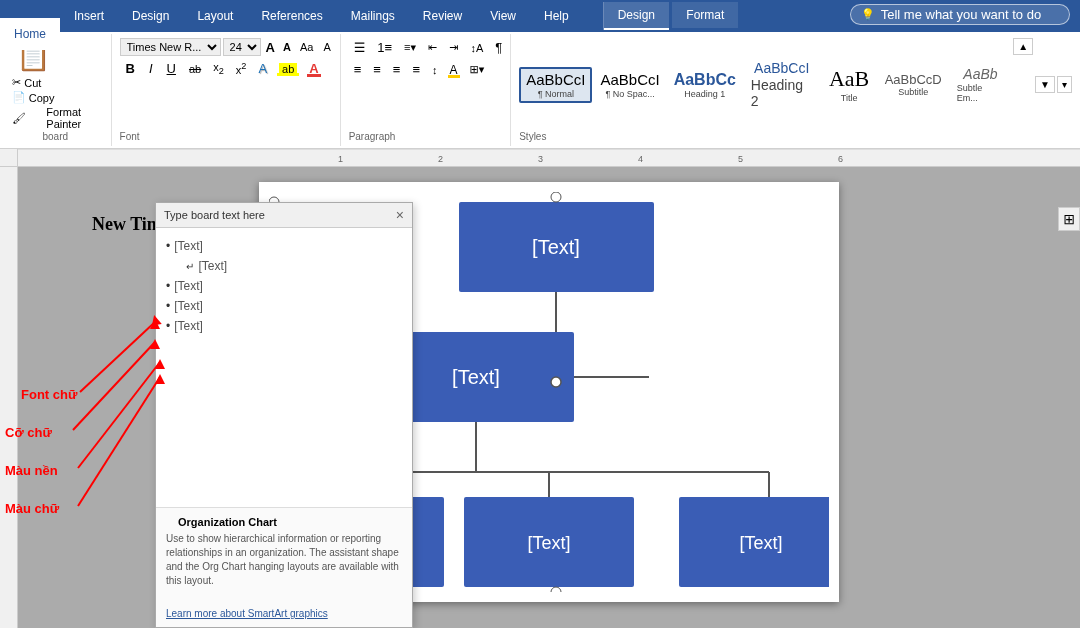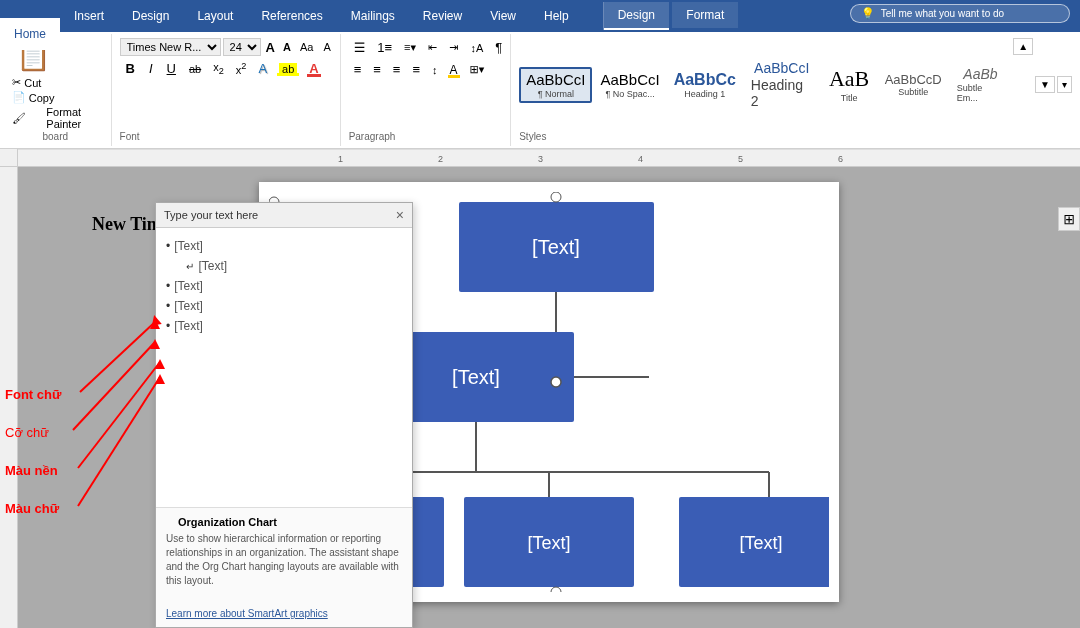--- a/index.html
+++ b/index.html
@@ -21,21 +21,21 @@
     <button style="padding:6px 14px; font-size:12px; background:transparent; color:#fff; border:none; cursor:pointer;">View</button>
     <button style="padding:6px 14px; font-size:12px; background:transparent; color:#fff; border:none; cursor:pointer;">Help</button>
 
     <div style="margin-left:20px; border-left:1px solid rgba(255,255,255,0.3);">
       <button style="padding:6px 14px; font-size:12px; background:rgba(255,255,255,0.15); color:#fff; border:none; cursor:pointer; border-bottom:2px solid #fff;">Design</button>
       <button style="padding:6px 14px; font-size:12px; background:rgba(255,255,255,0.1); color:#fff; border:none; cursor:pointer;">Format</button>
     </div>
 
     <div style="position:absolute; right:10px; top:4px; display:flex; align-items:center; border:1px solid rgba(255,255,255,0.6); border-radius:12px; padding:2px 10px; background:rgba(255,255,255,0.15); color:#fff; font-size:11px; width:220px;">
       <span style="margin-right:6px;">💡</span>
-      <span style="color:#fff; font-size:10px;">Tell me what you want to do</span>
+      <span style="color:#fff; font-size:13px;">Tell me what you want to do</span>
     </div>
   </div>
 
   <div style="background:#fff; border-bottom:1px solid #d0d0d0; display:flex; align-items:stretch; min-height:95px; padding:2px 0;">
 
     <div style="display:flex; flex-direction:column; padding:4px 8px; border-right:1px solid #e0e0e0; min-width:75px; align-items:center;">
       <div style="flex:1; display:flex; flex-direction:column; align-items:flex-start; width:100%;">
         <button style="background:none;border:none;cursor:pointer;font-size:28px;padding:2px 8px;">📋</button>
         <button style="background:none;border:none;cursor:pointer;font-size:11px;padding:1px 4px; display:flex; align-items:center; gap:3px; width:100%;">
           <span>✂</span>
@@ -220,21 +220,21 @@
           <circle cx="577" cy="400" r="5" fill="white" stroke="#555" stroke-width="1"></circle>
         </svg>
       </div>
 
       <div style="position:absolute; right:0; top:40px; background:#f0f0f0; border:1px solid #ccc; padding:3px 4px; cursor:pointer; font-size:14px;">⊞</div>
     </div>
 
     <div style="position:absolute; left:155px; top:35px; width:258px; background:#fff; border:1px solid #aaa; box-shadow:2px 2px 8px rgba(0,0,0,0.2); z-index:20;">
 
       <div style="background:#f0f0f0; padding:4px 8px; display:flex; align-items:center; justify-content:space-between; border-bottom:1px solid #ccc;">
-        <span style="font-size:11px; color:#333;">Type your text here</span>
+        <span style="font-size:11px; color:#333;">Type board text here</span>
         <button style="background:none;border:none;cursor:pointer;font-size:14px;color:#666;">×</button>
       </div>
 
       <div style="padding:8px 10px; min-height:280px; border-bottom:1px solid #ddd;">
         <ul style="list-style:none; padding:0; margin:0;">
           <li style="padding:3px 0; font-size:12px; color:#555; display:flex; align-items:center; gap:4px;">
             <span style="color:#333;">•</span> 
               <span>[Text]</span>
           </li>
           <li style="padding:3px 0; font-size:12px; color:#555; display:flex; align-items:center; gap:4px; padding-left:20px;">
@@ -256,22 +256,22 @@
         </ul>
       </div>
 
       <div style="padding:8px 10px; background:#fafafa;">
         <div style="font-weight:bold; font-size:11px; margin-bottom:4px;margin-left:12px;">Organization Chart</div>
         <div style="font-size:10px; color:#555; line-height:1.4;">Use to show hierarchical information or reporting relationships in an organization. The assistant shape and the Org Chart hanging layouts are available with this layout.</div>
         <a style="font-size:10px; color:#2b579a; text-decoration:underline; cursor:pointer; margin-top:20px; display:block;">Learn more about SmartArt graphics</a>
       </div>
     </div>
 
-    <div style="position:absolute; left:5px; top:220px; color:red; font-size:13px; font-weight:bold; font-family:Arial;">Font chữ</div>
-    <div style="position:absolute; left:5px; top:258px; color:red; font-size:13px; font-weight:normal; font-family:Arial;">Cỡ chữ</div>
+    <div style="position:absolute; left:21px; top:220px; color:red; font-size:13px; font-weight:bold; font-family:Arial;">Font chữ</div>
+    <div style="position:absolute; left:5px; top:258px; color:red; font-size:13px; font-weight:bold; font-family:Arial;">Cỡ chữ</div>
     <div style="position:absolute; left:5px; top:296px; color:red; font-size:13px; font-weight:bold; font-family:Arial;">Màu nền</div>
     <div style="position:absolute; left:5px; top:334px; color:red; font-size:13px; font-weight:bold; font-family:Arial;">Màu chữ</div>
 
     <svg style="position:absolute; left:0; top:0; width:200px; height:400px; pointer-events:none; z-index:30;" viewBox="0 0 200 400">
 
       <line x1="80" y1="225" x2="155" y2="155" stroke="red" stroke-width="2"></line>
       <polygon points="155,148 151,158 161,158" fill="red" transform="rotate(-10,155,153)"></polygon>
 
       <line x1="73" y1="263" x2="155" y2="175" stroke="red" stroke-width="2"></line>
 

